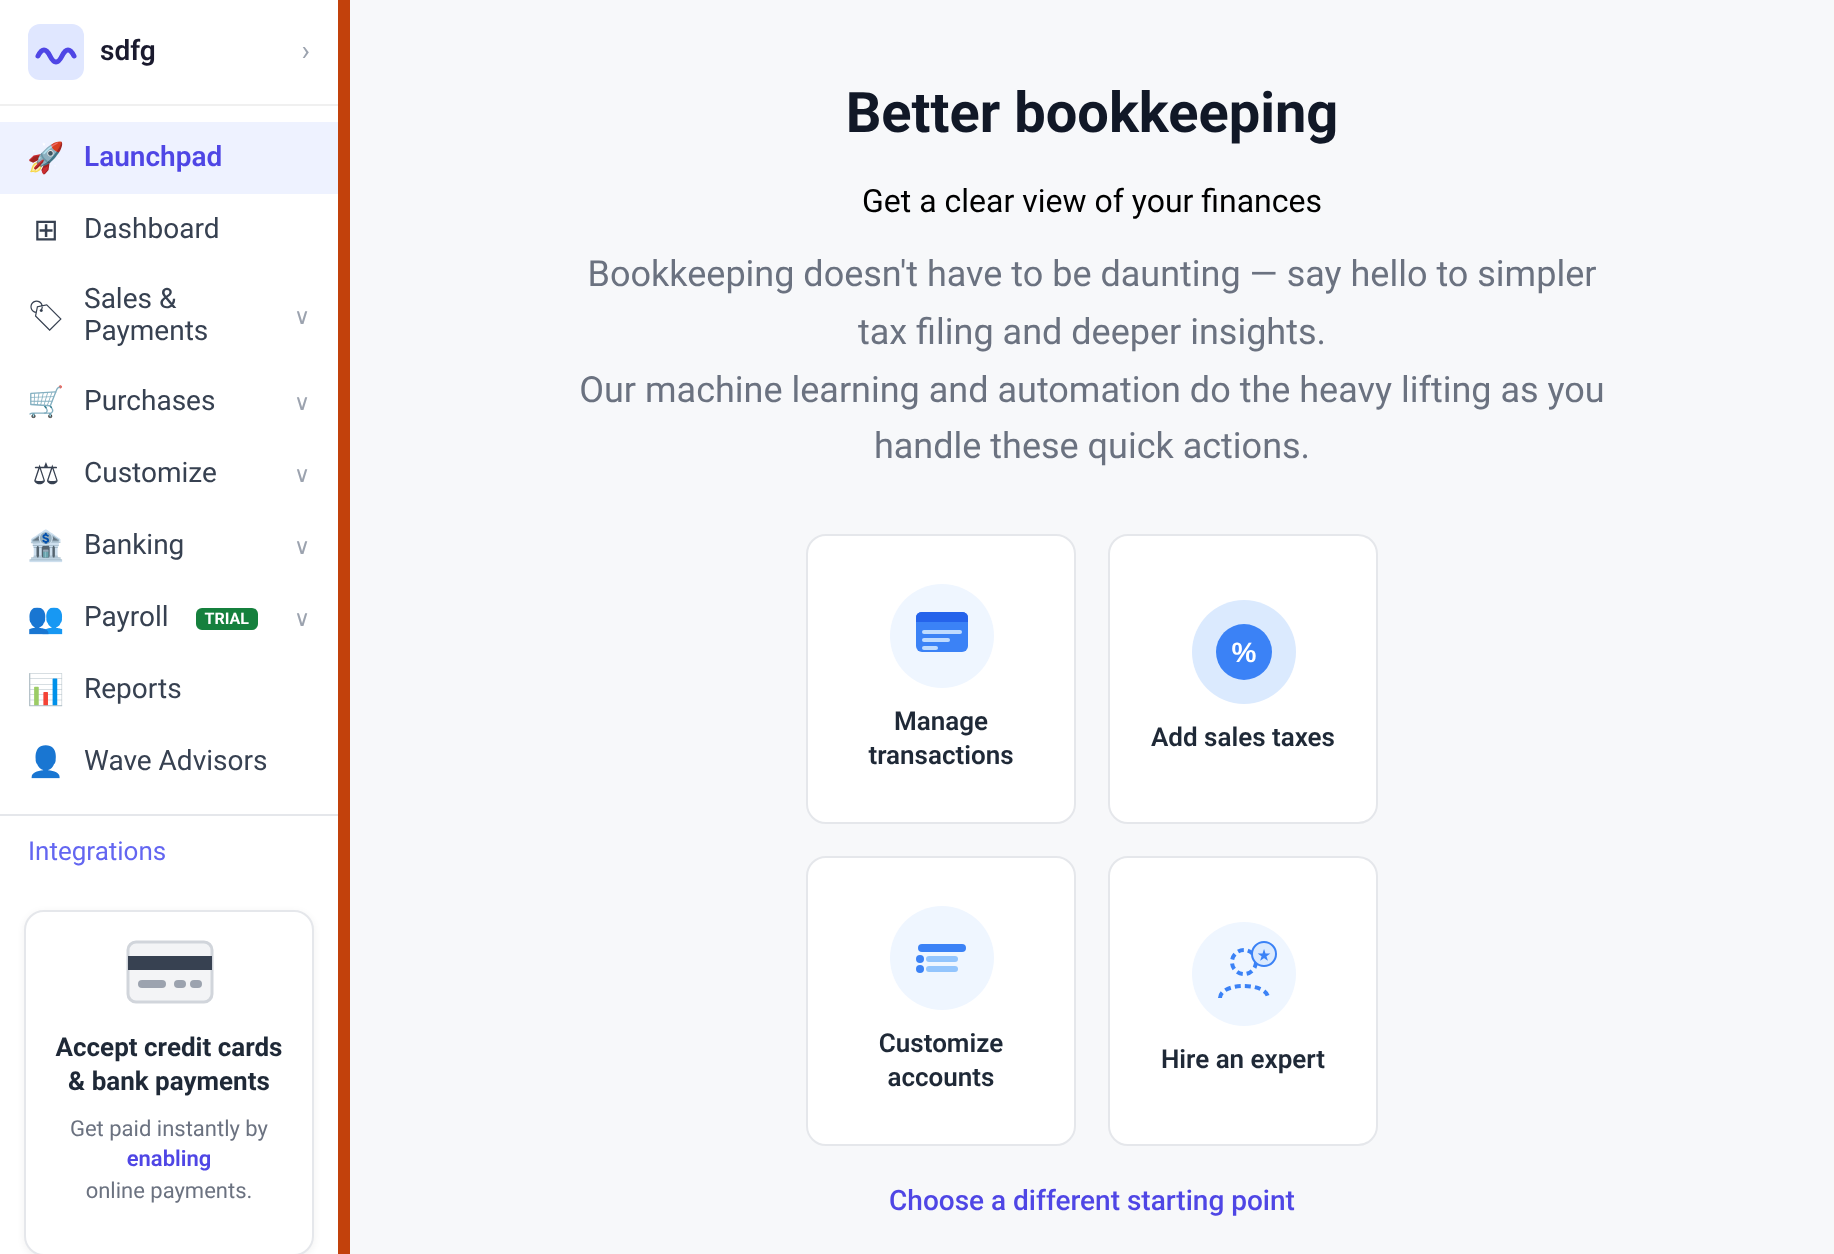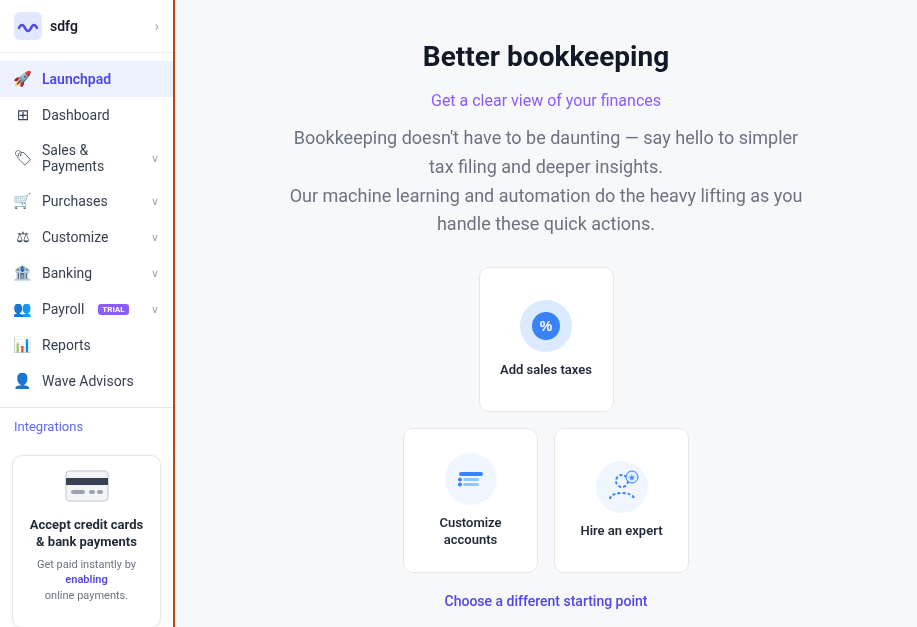--- a/index.html
+++ b/index.html
@@ -3,21 +3,21 @@
   <meta charset="utf-8">
   <style>
     * { box-sizing: border-box; margin: 0; padding: 0; }
     body { font-family: -apple-system, BlinkMacSystemFont, 'Segoe UI', Roboto, sans-serif; background: #f7f8fa; display: flex; height: 627px; width: 917px; overflow: hidden; }
 
     
     #sidebar {
       width: 175px;
       min-width: 175px;
       background: #fff;
-      border-right: 2px solid #c2410c;
+      border-right: 6px solid #c2410c;
       display: flex;
       flex-direction: column;
       height: 100%;
       overflow-y: auto;
     }
     .sidebar-header {
       display: flex;
       align-items: center;
       justify-content: space-between;
       padding: 12px 14px;
@@ -51,21 +51,21 @@
       font-size: 14px;
       color: #374151;
       border-radius: 0;
       transition: background 0.15s;
     }
     .nav-item.active { color: #4f46e5; font-weight: 600; background: #eef2ff; }
     .nav-item-left { display: flex; align-items: center; gap: 10px; }
     .nav-icon { width: 18px; height: 18px; display: flex; align-items: center; justify-content: center; font-size: 15px; }
     .nav-chevron { color: #9ca3af; font-size: 11px; }
     .trial-badge {
-      background: #8b5cf6;
+      background: #15803d;
       color: #fff;
       font-size: 8px;
       font-weight: 700;
       padding: 1px 4px;
       border-radius: 3px;
       margin-left: 4px;
     }
     .sidebar-footer-links {
       padding: 8px 14px;
       border-top: 1px solid #e5e7eb;
@@ -120,21 +120,21 @@
     }
     .main-title {
       font-size: 28px;
       font-weight: 700;
       color: #111827;
       margin-bottom: 18px;
       text-align: center;
     }
     .main-subtitle {
       font-size: 16px;
-      color: #8b5cf6;
+      color: #000000;
       margin-bottom: 14px;
       text-align: center;
     }
     .main-desc {
       font-size: 18px;
       color: #6b7280;
       text-align: center;
       max-width: 520px;
       line-height: 1.6;
       margin-bottom: 28px;
@@ -298,20 +298,32 @@
   <h1 class="main-title">Better bookkeeping</h1>
   <p class="main-subtitle">Get a clear view of your finances</p>
   <p class="main-desc">
     Bookkeeping doesn't have to be daunting — say hello to simpler tax filing and deeper insights.<br>
     Our machine learning and automation do the heavy lifting as you handle these quick actions.
   </p>
 
   <div class="action-grid-top">
 
 
+    <div class="action-card">
+      <svg class="action-card-icon" viewBox="0 0 52 52" fill="none">
+        <circle cx="26" cy="26" r="26" fill="#eff6ff"></circle>
+        <rect x="13" y="14" width="26" height="20" rx="3" fill="#3b82f6"></rect>
+        <rect x="13" y="14" width="26" height="5" rx="3" fill="#2563eb"></rect>
+        <rect x="13" y="17" width="26" height="2" fill="#2563eb"></rect>
+        <rect x="16" y="23" width="20" height="2" rx="1" fill="#bfdbfe"></rect>
+        <rect x="16" y="27" width="14" height="2" rx="1" fill="#bfdbfe"></rect>
+        <rect x="16" y="31" width="8" height="2" rx="1" fill="#bfdbfe"></rect>
+      </svg>
+      <span class="action-card-label">Manage transactions</span>
+    </div>
 
     <div class="action-card">
       <svg class="action-card-icon" viewBox="0 0 52 52" fill="none">
         <circle cx="26" cy="26" r="26" fill="#dbeafe"></circle>
         <circle cx="26" cy="26" r="14" fill="#3b82f6"></circle>
         <text x="26" y="31" text-anchor="middle" fill="white" font-size="14" font-weight="bold" font-family="Arial">%</text>
       </svg>
       <span class="action-card-label">Add sales taxes</span>
     </div>
   </div>

